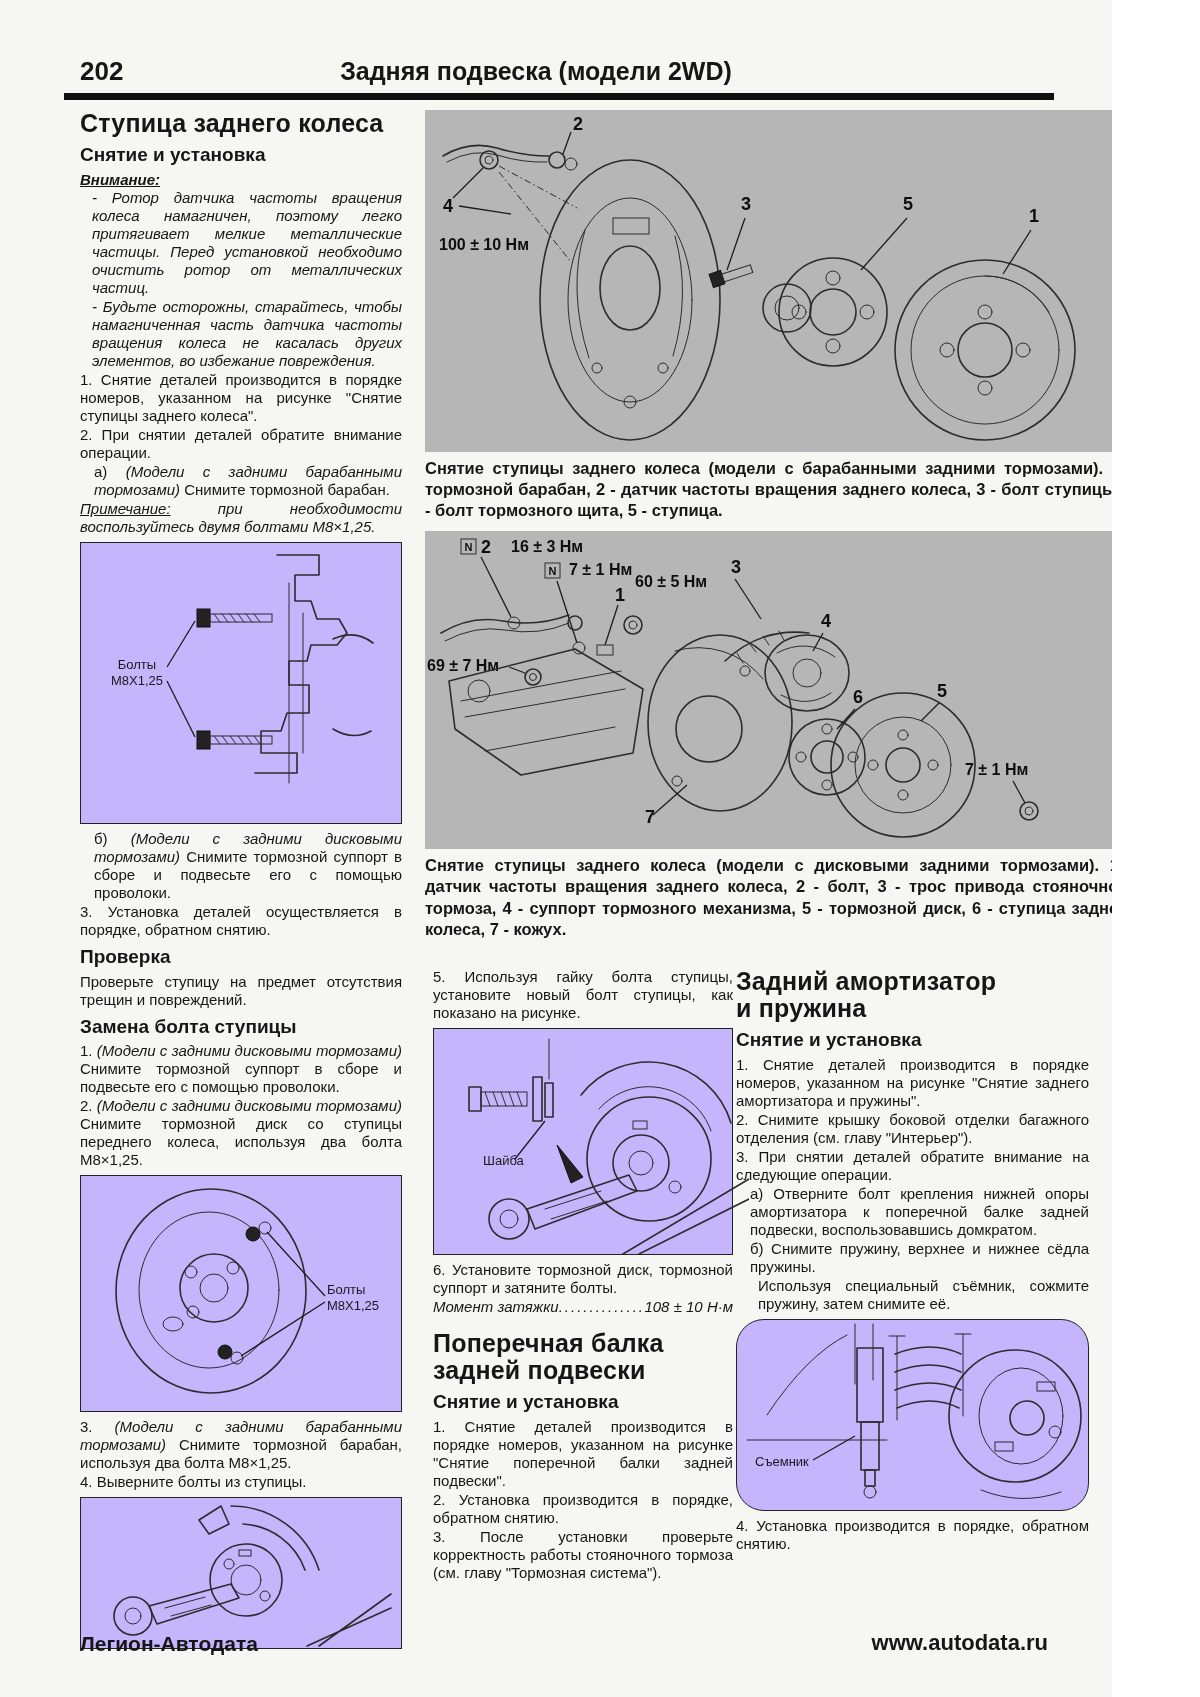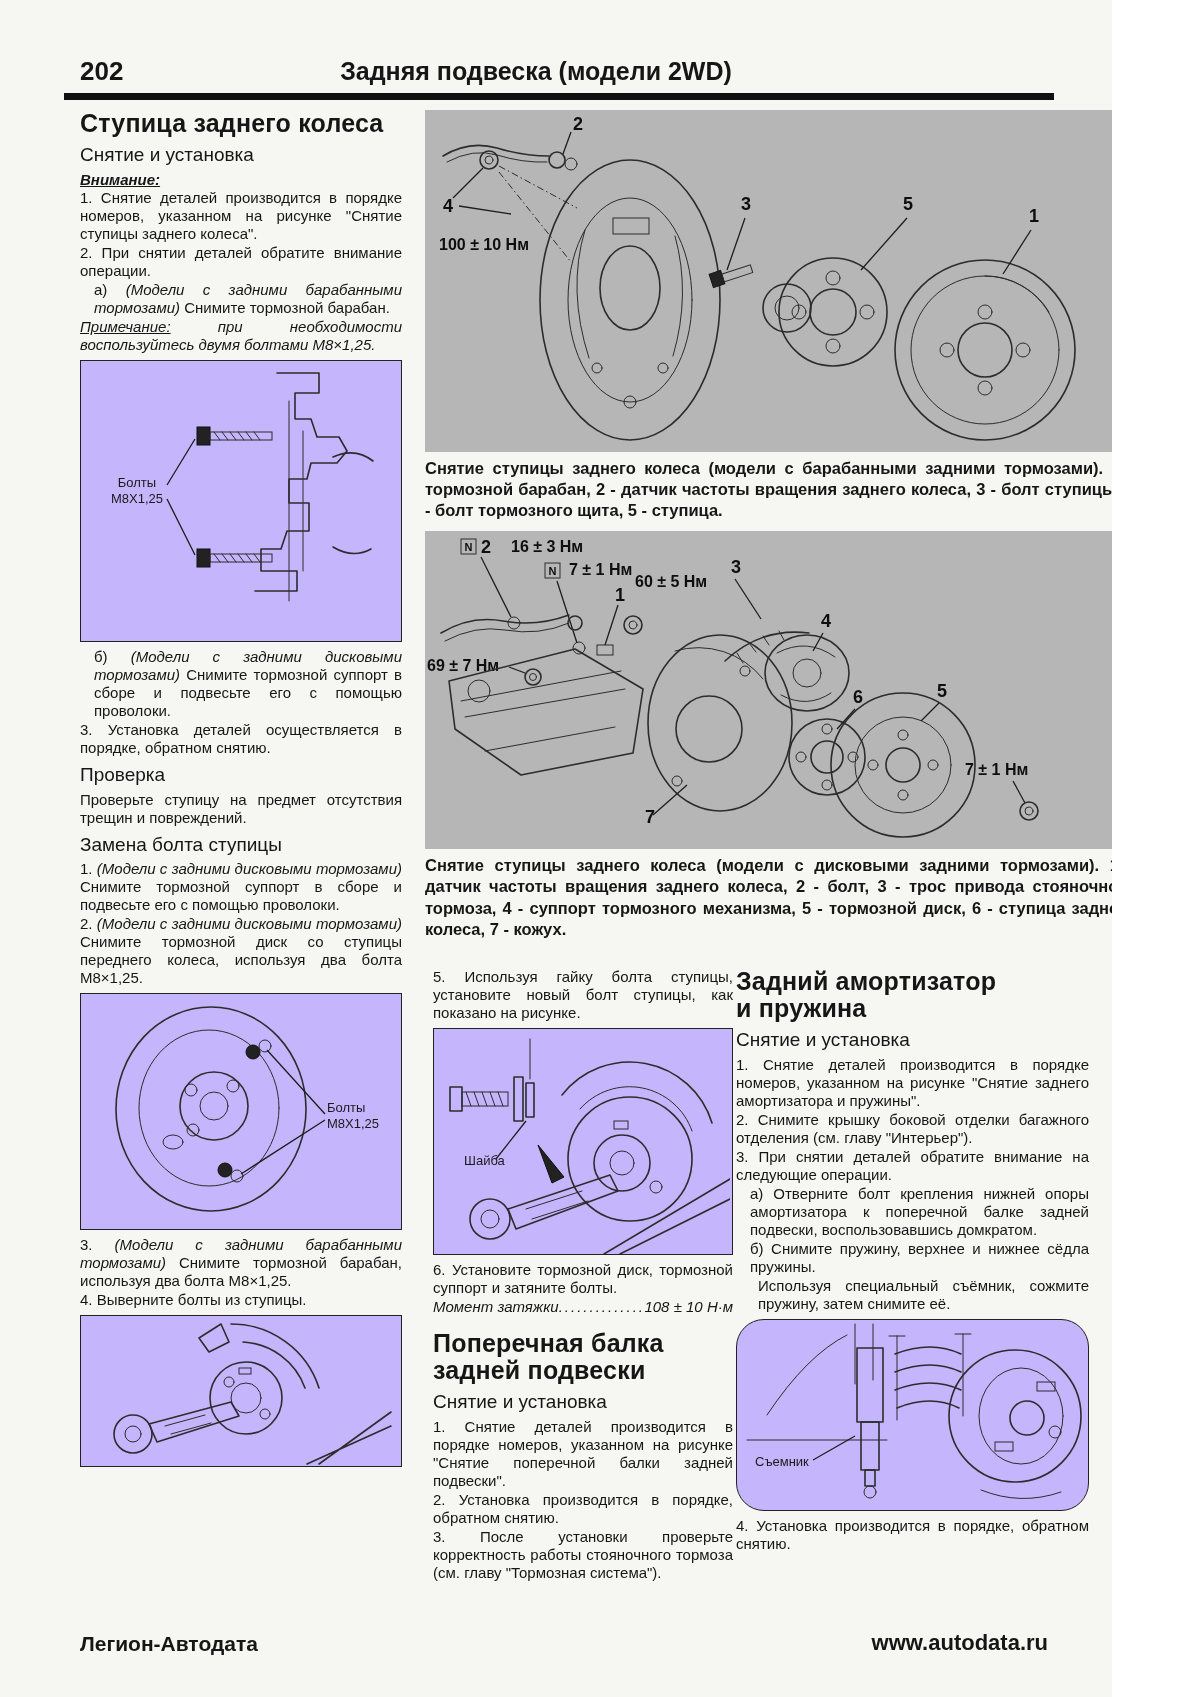--- a/index.html
+++ b/index.html
@@ -13,21 +13,21 @@
   .hdr-num { position:absolute; left:80px; top:56px; font-size:26px; font-weight:bold; }
   .hdr-title { position:absolute; left:0; right:40px; top:57px; text-align:center; font-size:25px; font-weight:bold; }
   .hdr-rule { position:absolute; left:64px; right:58px; top:93px; height:7px; background:#101010; }
   
   .col { position:absolute; text-align:justify; }
   .col-left   { left:80px;  top:110px; width:322px; font-size:15px; line-height:1.2; }
   .col-mid    { left:433px; top:968px; width:300px; font-size:15px; line-height:1.2; }
   .col-right  { left:736px; top:968px; width:353px; font-size:15px; line-height:1.2; }
   .figzone    { position:absolute; left:425px; top:110px; width:710px; }
   h1.sect { font-size:25px; line-height:1.08; font-weight:bold; margin:0 0 5px 0; text-align:left; letter-spacing:.2px;}
-  h2.sub  { font-size:19px; font-weight:normal; margin:7px 0 4px 0; text-align:left; }
+  h2.sub  { font-size:19px; font-weight:bold; margin:7px 0 4px 0; text-align:left; }
   p { margin:0 0 1px 0; }
   .it { font-style:italic; }
   .ul { text-decoration:underline; }
   .indent { padding-left:14px; }
   .warn { font-style:italic; }
   .warn p { padding-left:12px; }
   .figbox {
     border:1.6px solid #222; background:#c4b5fd;
     margin:6px 0 6px 0; position:relative;
   }
@@ -58,20 +58,22 @@
   <div class="hdr-num">202</div>
   <div class="hdr-title">Задняя подвеска (модели 2WD)</div>
   <div class="hdr-rule"></div>
 
   <div class="col col-left">
     <h1 class="sect">Ступица заднего колеса</h1>
     <h2 class="sub">Снятие и установка</h2>
 
     <div class="warn">
       <span class="ul" style="font-weight:bold;">Внимание:</span>
+      <p>- Ротор датчика частоты вращения колеса намагничен, поэтому легко притягивает мелкие металлические частицы. Перед установкой необходимо очистить ротор от металлических частиц.</p>
+      <p>- Будьте осторожны, старайтесь, чтобы намагниченная часть датчика частоты вращения колеса не касалась других элементов, во избежание повреждения.</p>
     </div>
 
     <p>1. Снятие деталей производится в порядке номеров, указанном на рисунке "Снятие ступицы заднего колеса".</p>
     <p>2. При снятии деталей обратите внимание операции.</p>
     <p class="indent"><span>а) </span><span class="it">(Модели с задними барабанными тормозами)</span><span> Снимите тормозной барабан.</span></p>
     <p class="it"><span class="ul">Примечание:</span><span> при необходимости воспользуйтесь двумя болтами М8×1,25.</span></p>
 
     <div class="figbox" style="height:280px;">
       <svg width="318" height="280" viewBox="0 0 318 280">
 
@@ -288,21 +290,21 @@
         <circle class="ln" cx="604" cy="280" r="9"></circle>
         <circle class="lnth" cx="604" cy="280" r="4"></circle>
       </svg>
     </div>
     <div class="caption" style="width:710px;">Снятие ступицы заднего колеса (модели с дисковыми задними тормозами). 1 - датчик частоты вращения заднего колеса, 2 - болт, 3 - трос привода стояночного тормоза, 4 - суппорт тормозного механизма, 5 - тормозной диск, 6 - ступица заднего колеса, 7 - кожух.</div>
   </div>
 
   <div class="col col-mid">
     <p>5. Используя гайку болта ступицы, установите новый болт ступицы, как показано на рисунке.</p>
 
-    <div class="figbox" style="height:225px;">
+    <div class="figbox" style="height:225px;padding-left:19px;">
       <svg width="296" height="225" viewBox="0 0 296 225">
 
         <path class="ln" d="M128,66 a86,86 0 0 1 150,28"></path>
         <path class="lnth" d="M146,80 a66,66 0 0 1 112,22"></path>
         <circle class="ln" cx="196" cy="130" r="62"></circle>
         <circle class="ln" cx="188" cy="134" r="28"></circle>
         <circle class="lnth" cx="188" cy="134" r="12"></circle>
         <rect class="lnth" x="180" y="92" width="14" height="8"></rect>
         <circle class="lnth" cx="222" cy="158" r="6"></circle>
 

